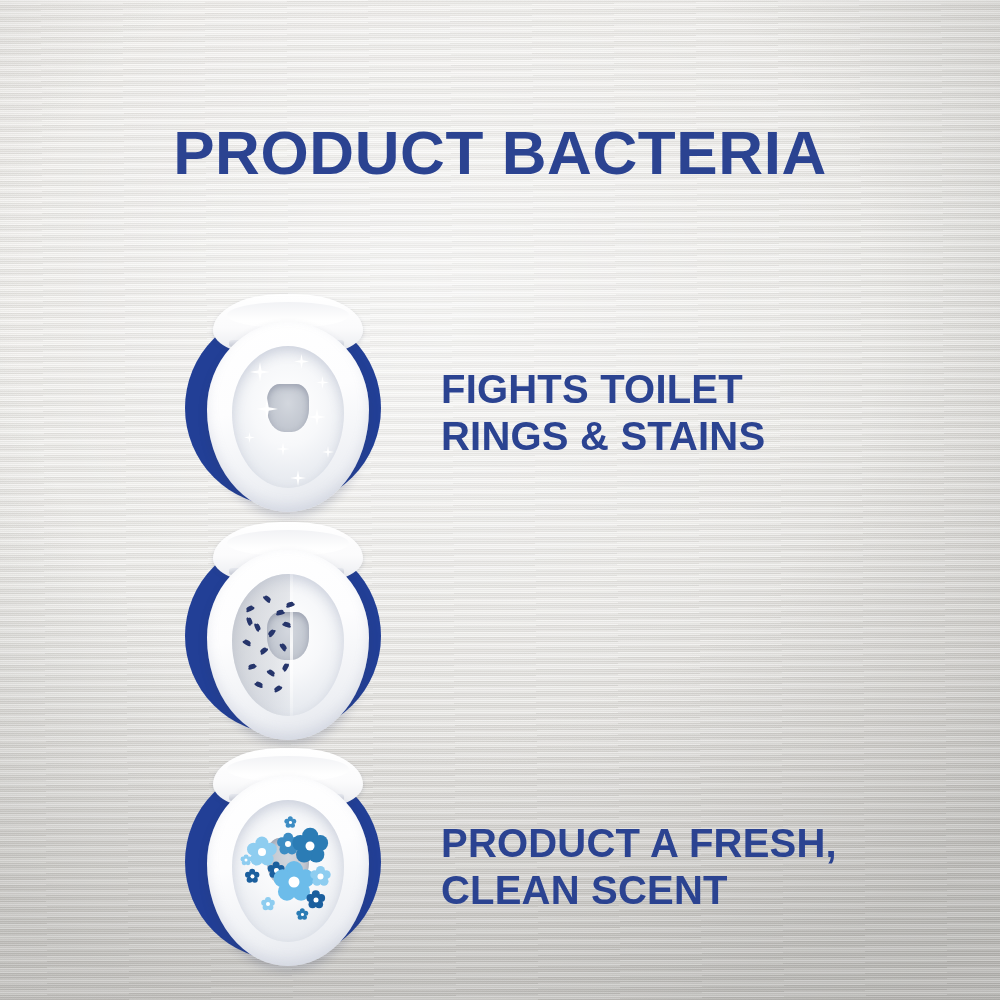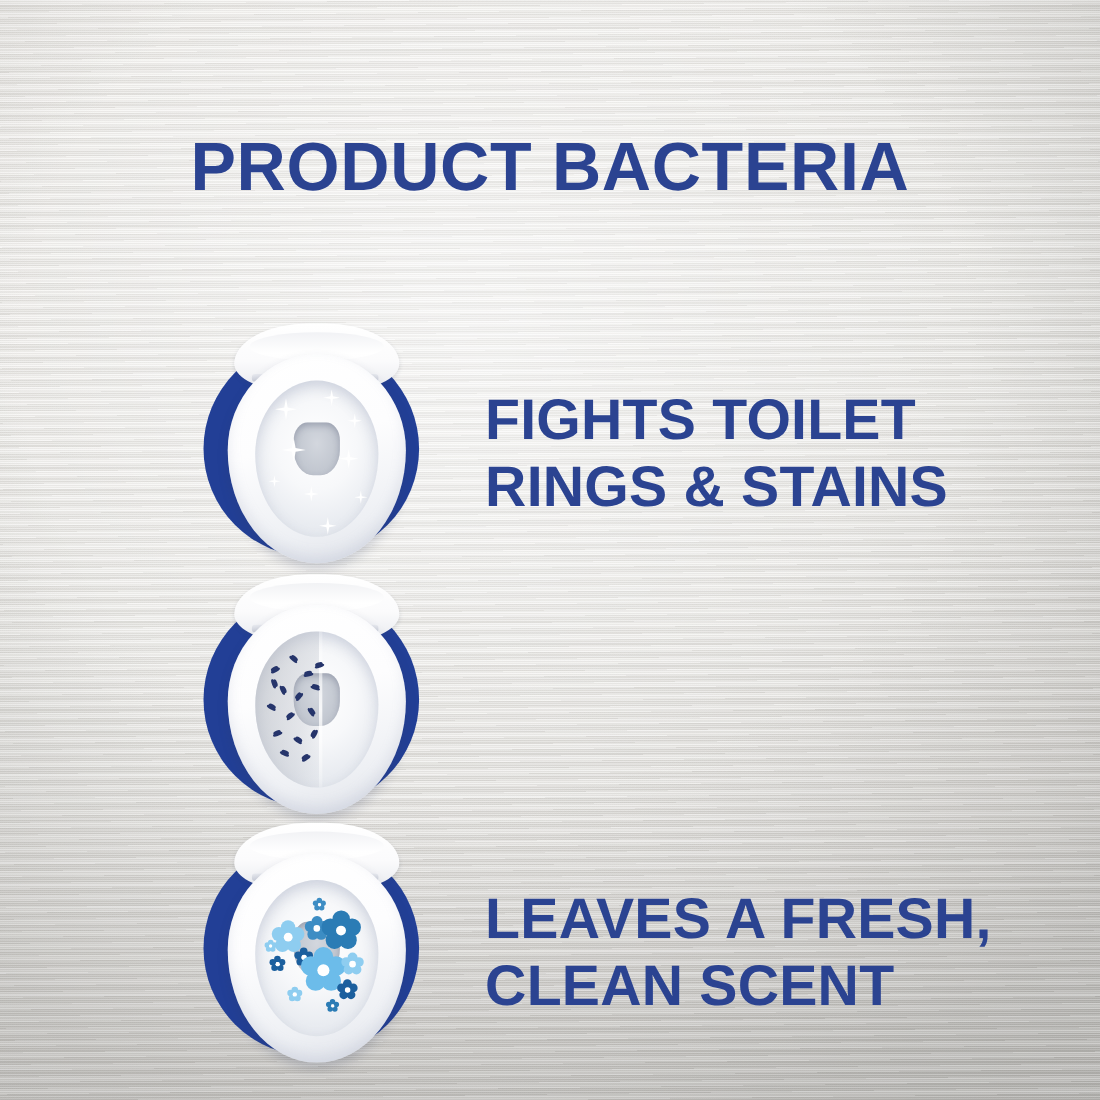--- a/index.html
+++ b/index.html
@@ -101,21 +101,21 @@
   .icon-wrap {
     position: relative;
     width: 230px;
     height: 230px;
     margin-left: 173px;
     flex: 0 0 230px;
   }
 
   .benefit-text {
     margin-left: 38px;
-    font-size: 52px;
+    font-size: 40px;
     line-height: 1.18;
     font-weight: 700;
     color: #2b4391;
     letter-spacing: 0.2px;
     white-space: pre-line;
     margin-top: 20px;
   }
 
   
   .disc {
@@ -443,16 +443,16 @@
                 <span class="p" style="width: 4.8px; height: 4.8px; background: rgb(142, 205, 240); transform: translate(0.643381px, -3.38885px);"></span>
                 <span class="p" style="width: 4.8px; height: 4.8px; background: rgb(142, 205, 240); transform: translate(-0.519087px, 0.188854px);"></span>
                 <span class="p" style="width: 4.8px; height: 4.8px; background: rgb(142, 205, 240); transform: translate(-4.28091px, 0.188854px);"></span>
                 <span class="p" style="width: 4.8px; height: 4.8px; background: rgb(142, 205, 240); transform: translate(-5.44338px, -3.38885px);"></span>
                 <span class="c" style="width: 3px; height: 3px;"></span>
               </div>
             </div>
         </div>
       </div>
     </div>
-    <div class="benefit-text">LEAVES A FRESH,
+    <div class="benefit-text">PRODUCT A FRESH,
 CLEAN SCENT</div>
   </div>
 </div>
 
 </body></html>

